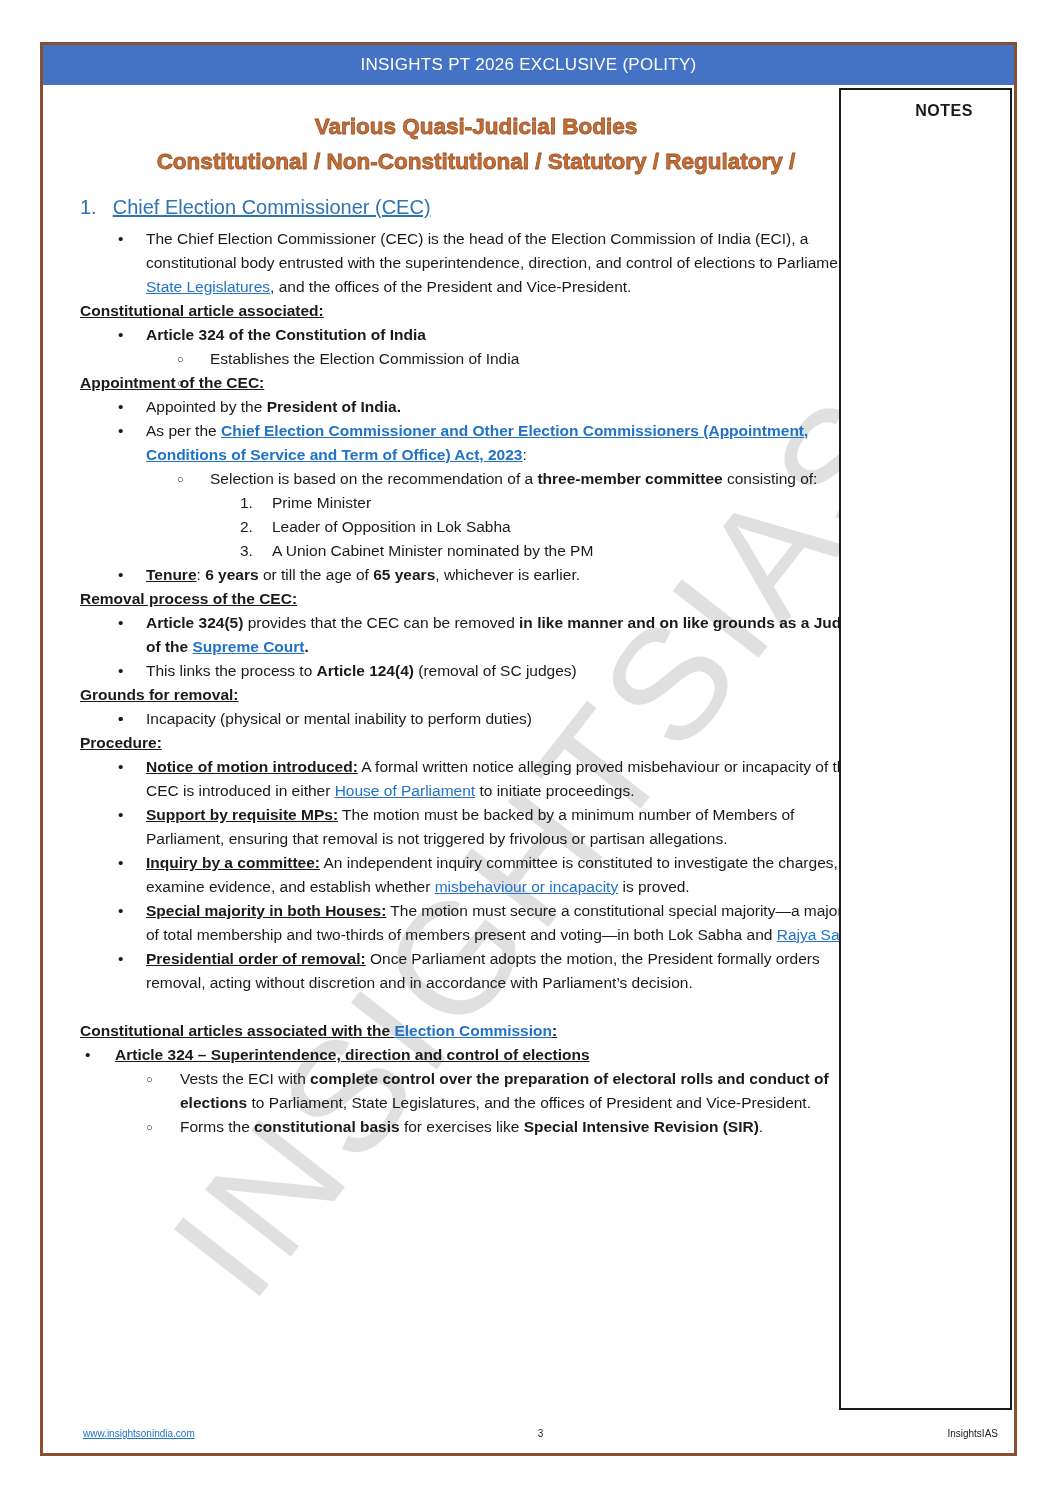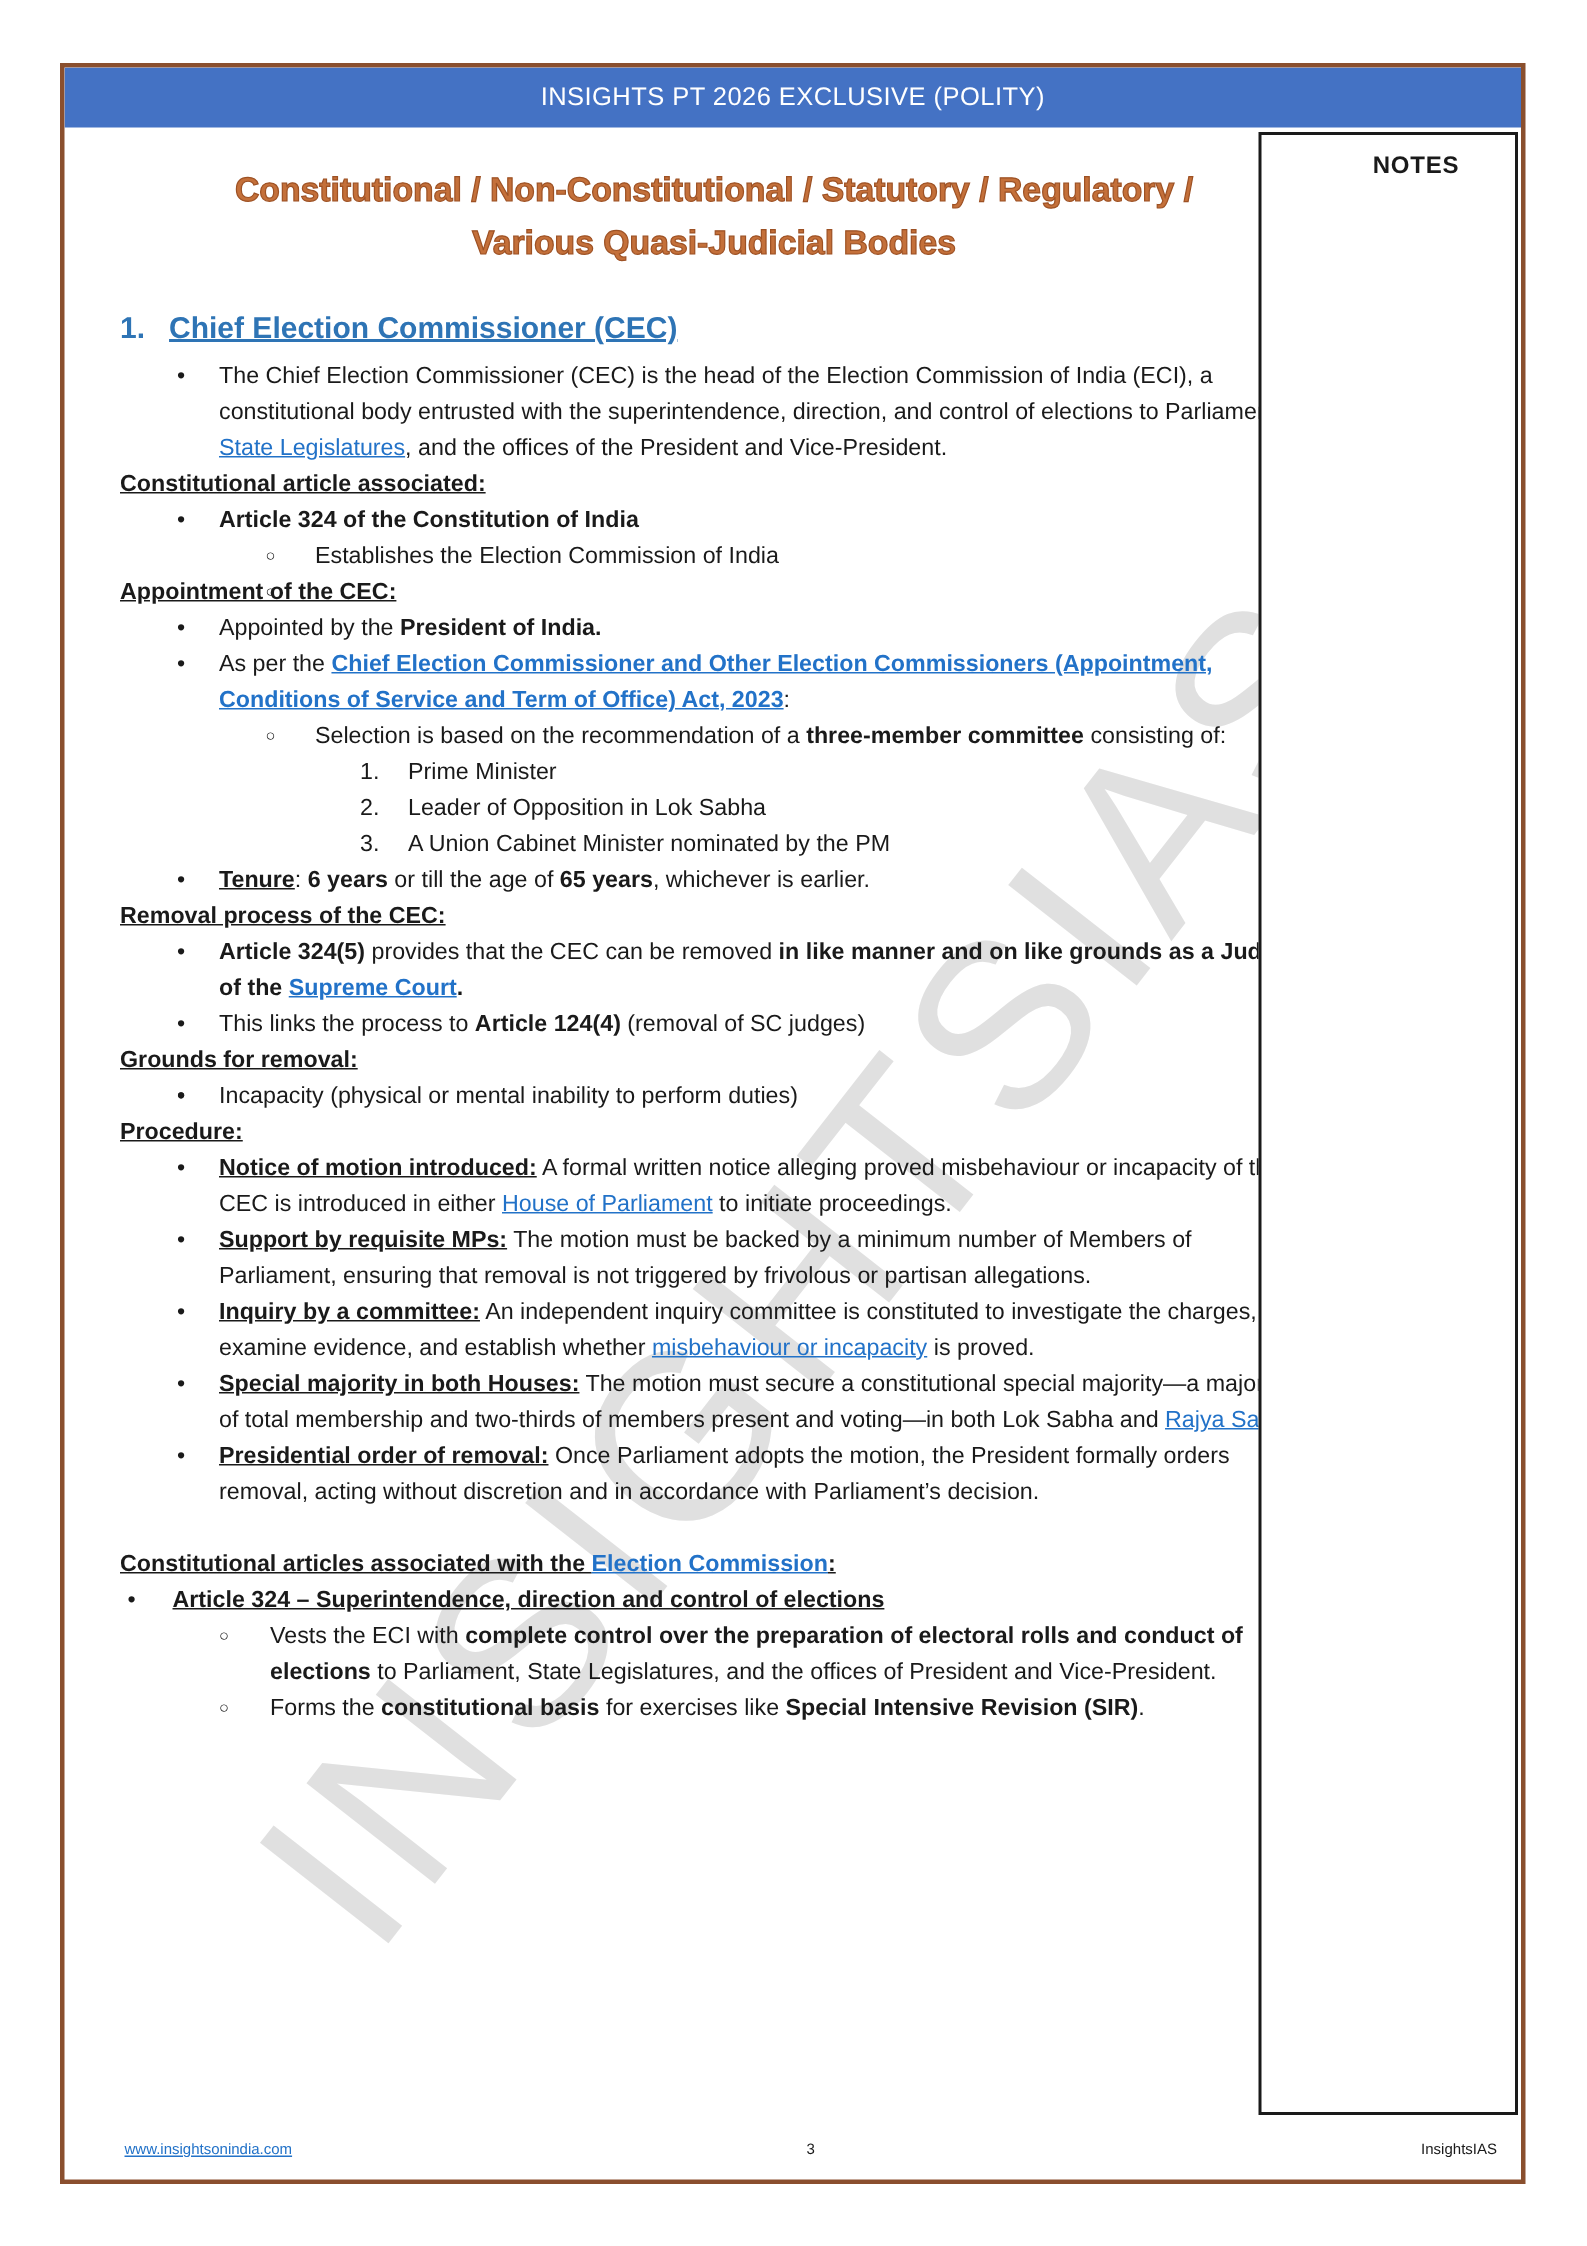--- a/index.html
+++ b/index.html
@@ -6,21 +6,21 @@
   body{font-family:"Liberation Sans",sans-serif;color:var(--body_text,#1a1a1a);}
   .page{position:relative;width:1058px;height:1497px;background:#fff;overflow:hidden;}
   .sheet{position:absolute;left:40px;top:42px;width:971px;height:1408px;border:3px solid var(--page_border,#8a4f2e);background:#fff;overflow:hidden;}
   .header-bar{position:absolute;left:0;top:0;width:100%;height:40px;background:var(--header_bar,#4472C4);display:flex;align-items:center;justify-content:center;z-index:3;}
   .header-bar .ht{color:var(--header_text,#fff);font-size:17px;letter-spacing:.3px;}
   .watermark{position:absolute;left:500px;top:800px;transform:translate(-50%,-50%) rotate(-52deg);font-size:158px;letter-spacing:8px;color:var(--watermark,#e0e0e0);white-space:nowrap;z-index:0;user-select:none;}
   .notes-box{position:absolute;top:43px;right:2px;width:132px;height:1318px;border:2px solid var(--notes_border,#1a1a1a);background:#fff;z-index:2;padding-left:37px;}
   .notes-label{display:block;text-align:center;font-weight:bold;font-size:16px;margin-top:12px;letter-spacing:.5px;}
   .content{position:absolute;left:37px;top:58px;width:792px;z-index:1;}
   .doc-title{text-align:center;font-weight:bold;font-size:22.5px;line-height:35px;color:var(--title_text,#c4703a);-webkit-text-stroke:.8px var(--title_outline,#9d5124);margin-top:6px;}
-  .section-heading{margin-top:26px;margin-bottom:6px;color:var(--section_heading,#2E74B5);font-size:20px;font-weight:bold;line-height:28px;}
+  .section-heading{margin-top:14px;margin-bottom:6px;color:var(--section_heading,#2E74B5);font-size:20px;font-weight:normal;line-height:28px;}
   .section-heading .num{margin-right:16px;}
   .section-heading .st{text-decoration:underline;}
   .para{position:relative;font-size:15.5px;line-height:24px;}
   .para .marker{position:absolute;top:0;line-height:24px;}
   .h{padding-left:0;font-weight:bold;}
   .b1{padding-left:66px;}  .b1>.marker{left:38px;}
   .b2{padding-left:130px;} .b2>.marker{left:97px;font-size:11px;}
   .n{padding-left:192px;}  .n>.marker{left:160px;}
   .b0{padding-left:35px;}  .b0>.marker{left:5px;}
   .b2m{padding-left:100px;}.b2m>.marker{left:66px;font-size:11px;}
@@ -44,22 +44,22 @@
     </div>
 
     <div class="watermark">INSIGHTSIAS</div>
 
     <div class="notes-box">
       <span class="notes-label">NOTES</span>
     </div>
 
     <div class="content">
       <div class="doc-title">
+        <div>Various Quasi-Judicial Bodies</div>
         <div>Constitutional / Non-Constitutional / Statutory / Regulatory /</div>
-        <div>Various Quasi-Judicial Bodies</div>
       </div>
 
       <div class="section-heading">
         <span class="num">1.</span><span class="st">Chief Election Commissioner (CEC)</span>
       </div>
 
       <div>
           <div class="para b1"><span class="marker">•</span><span>The Chief Election Commissioner (CEC) is the head of the Election Commission of India (ECI), a constitutional body entrusted with the superintendence, direction, and control of elections to Parliament, </span><a href="#" class="link">State Legislatures</a><span>, and the offices of the President and Vice-President.</span></div>
           <div class="para h"><span class="b u">Constitutional article associated:</span></div>
           <div class="para b1"><span class="marker">•</span><span class="b">Article 324 of the Constitution of India</span></div>

